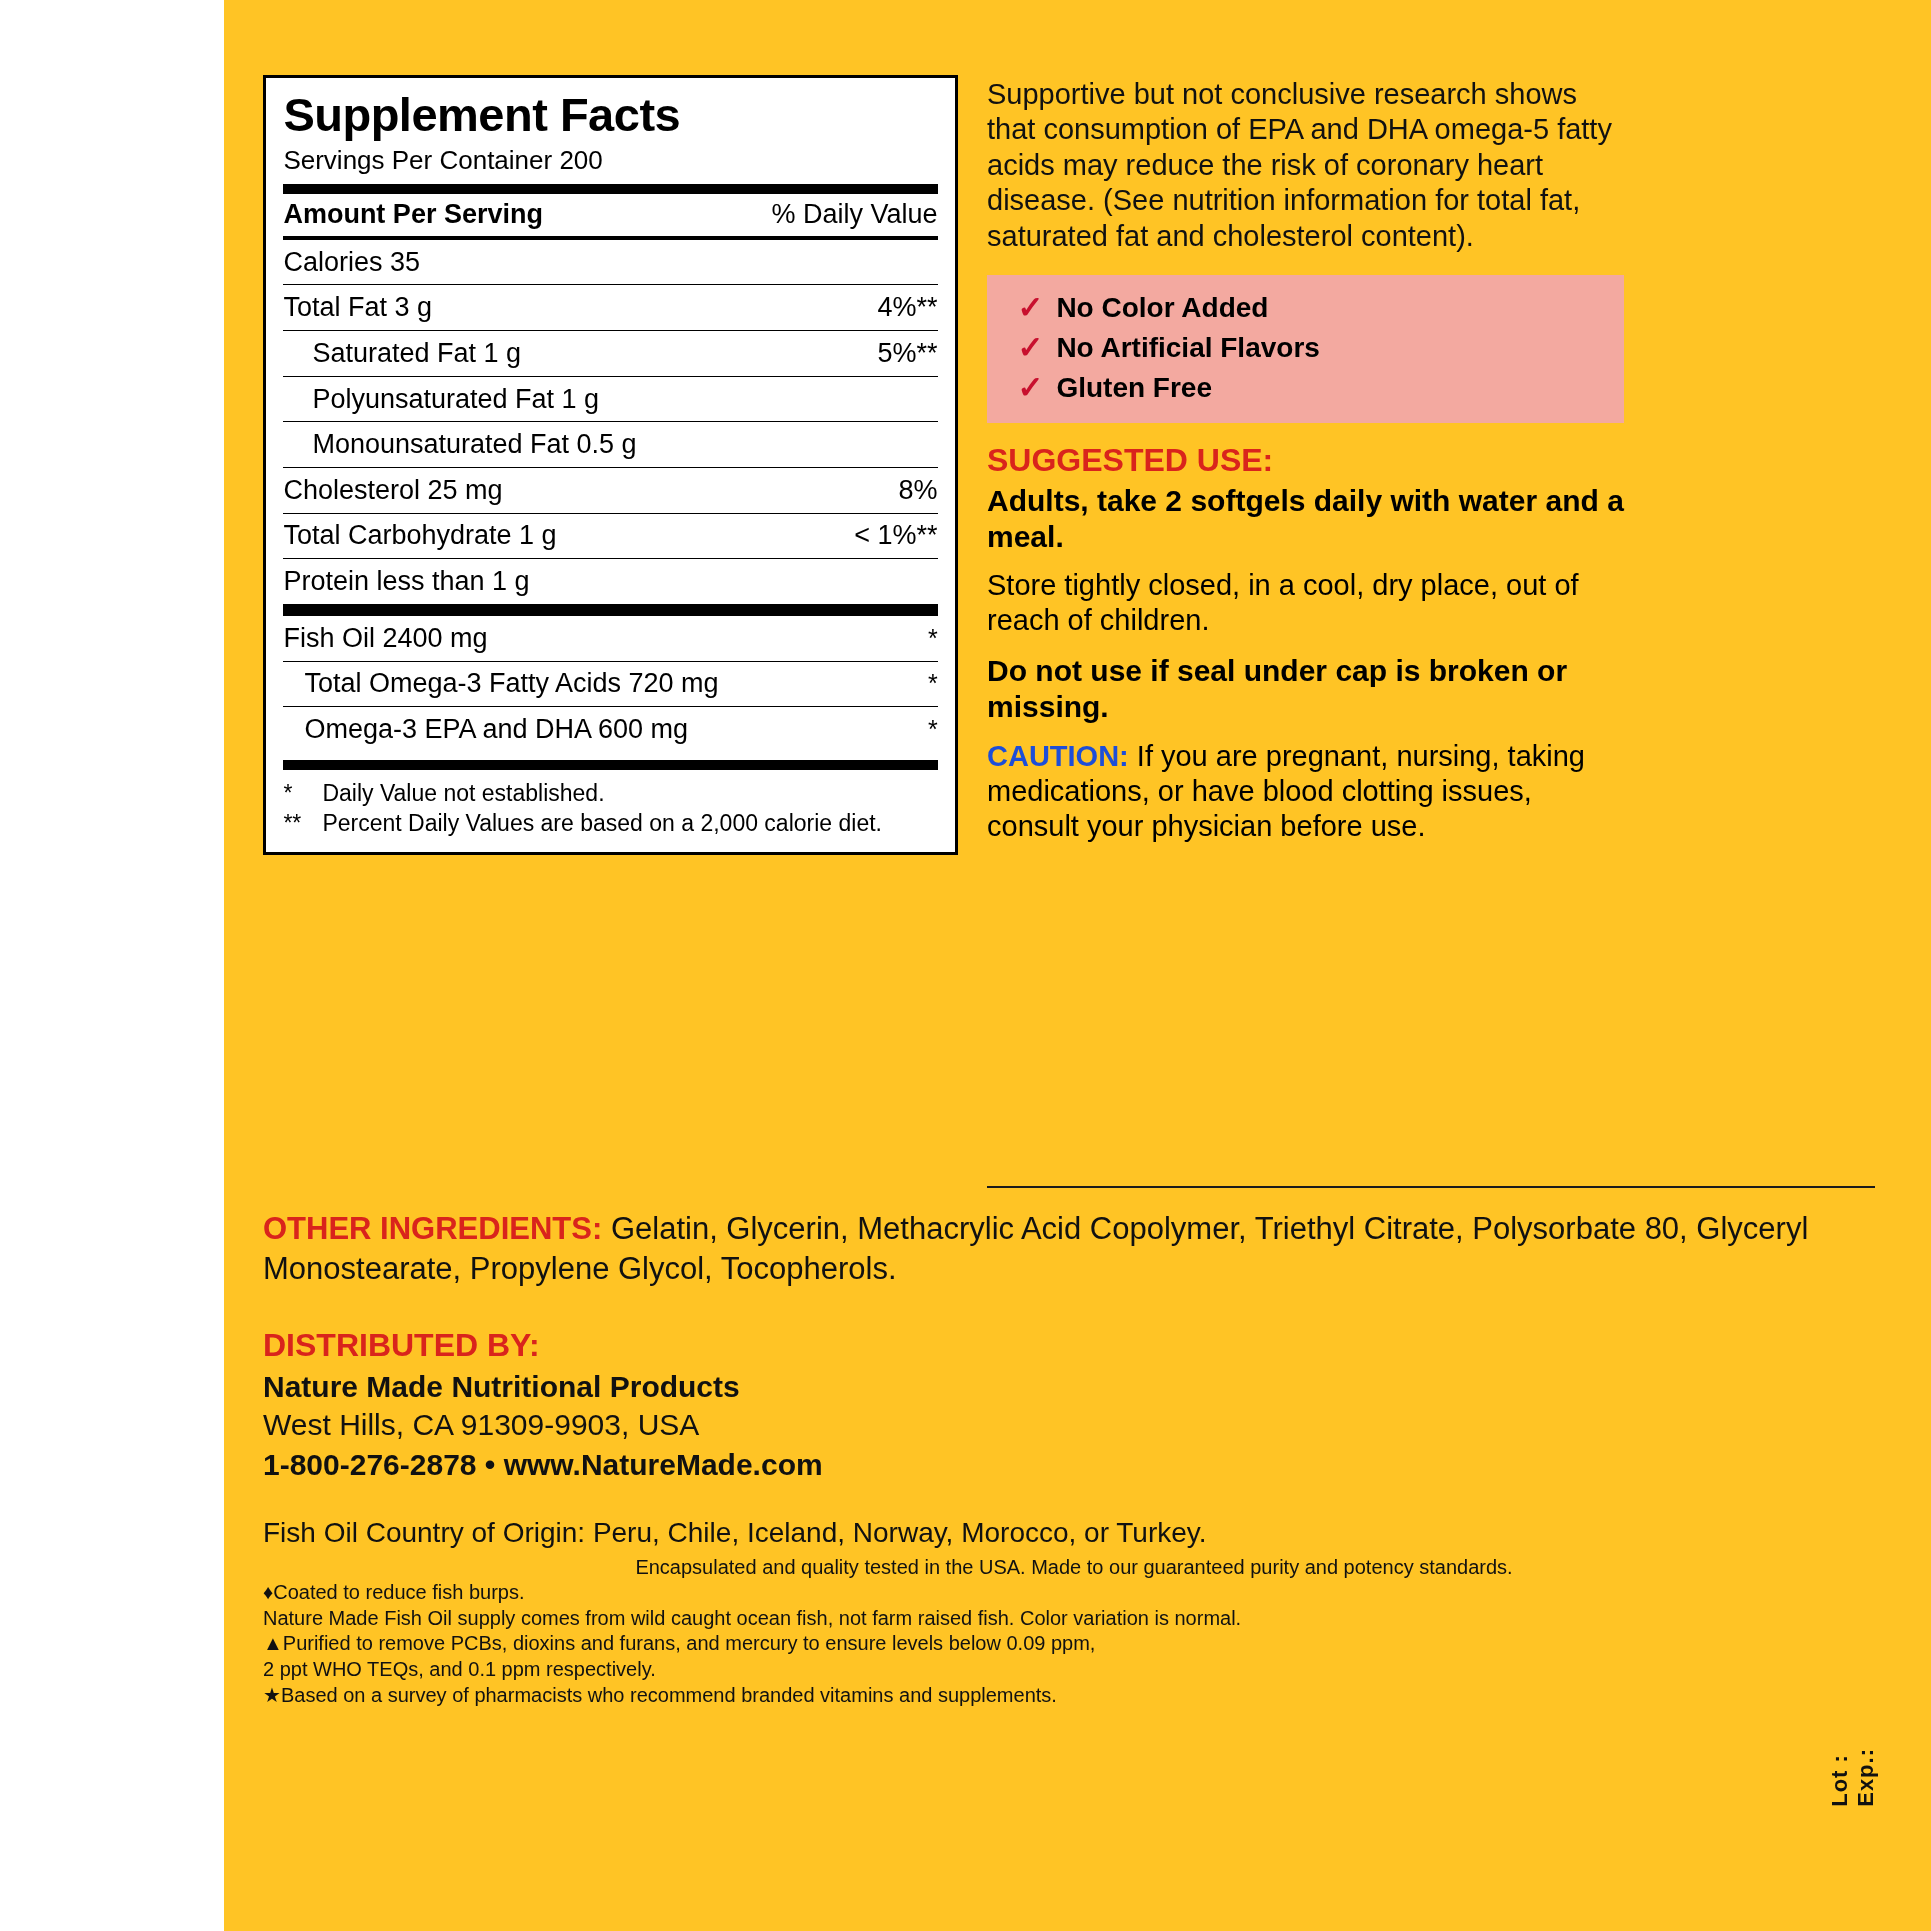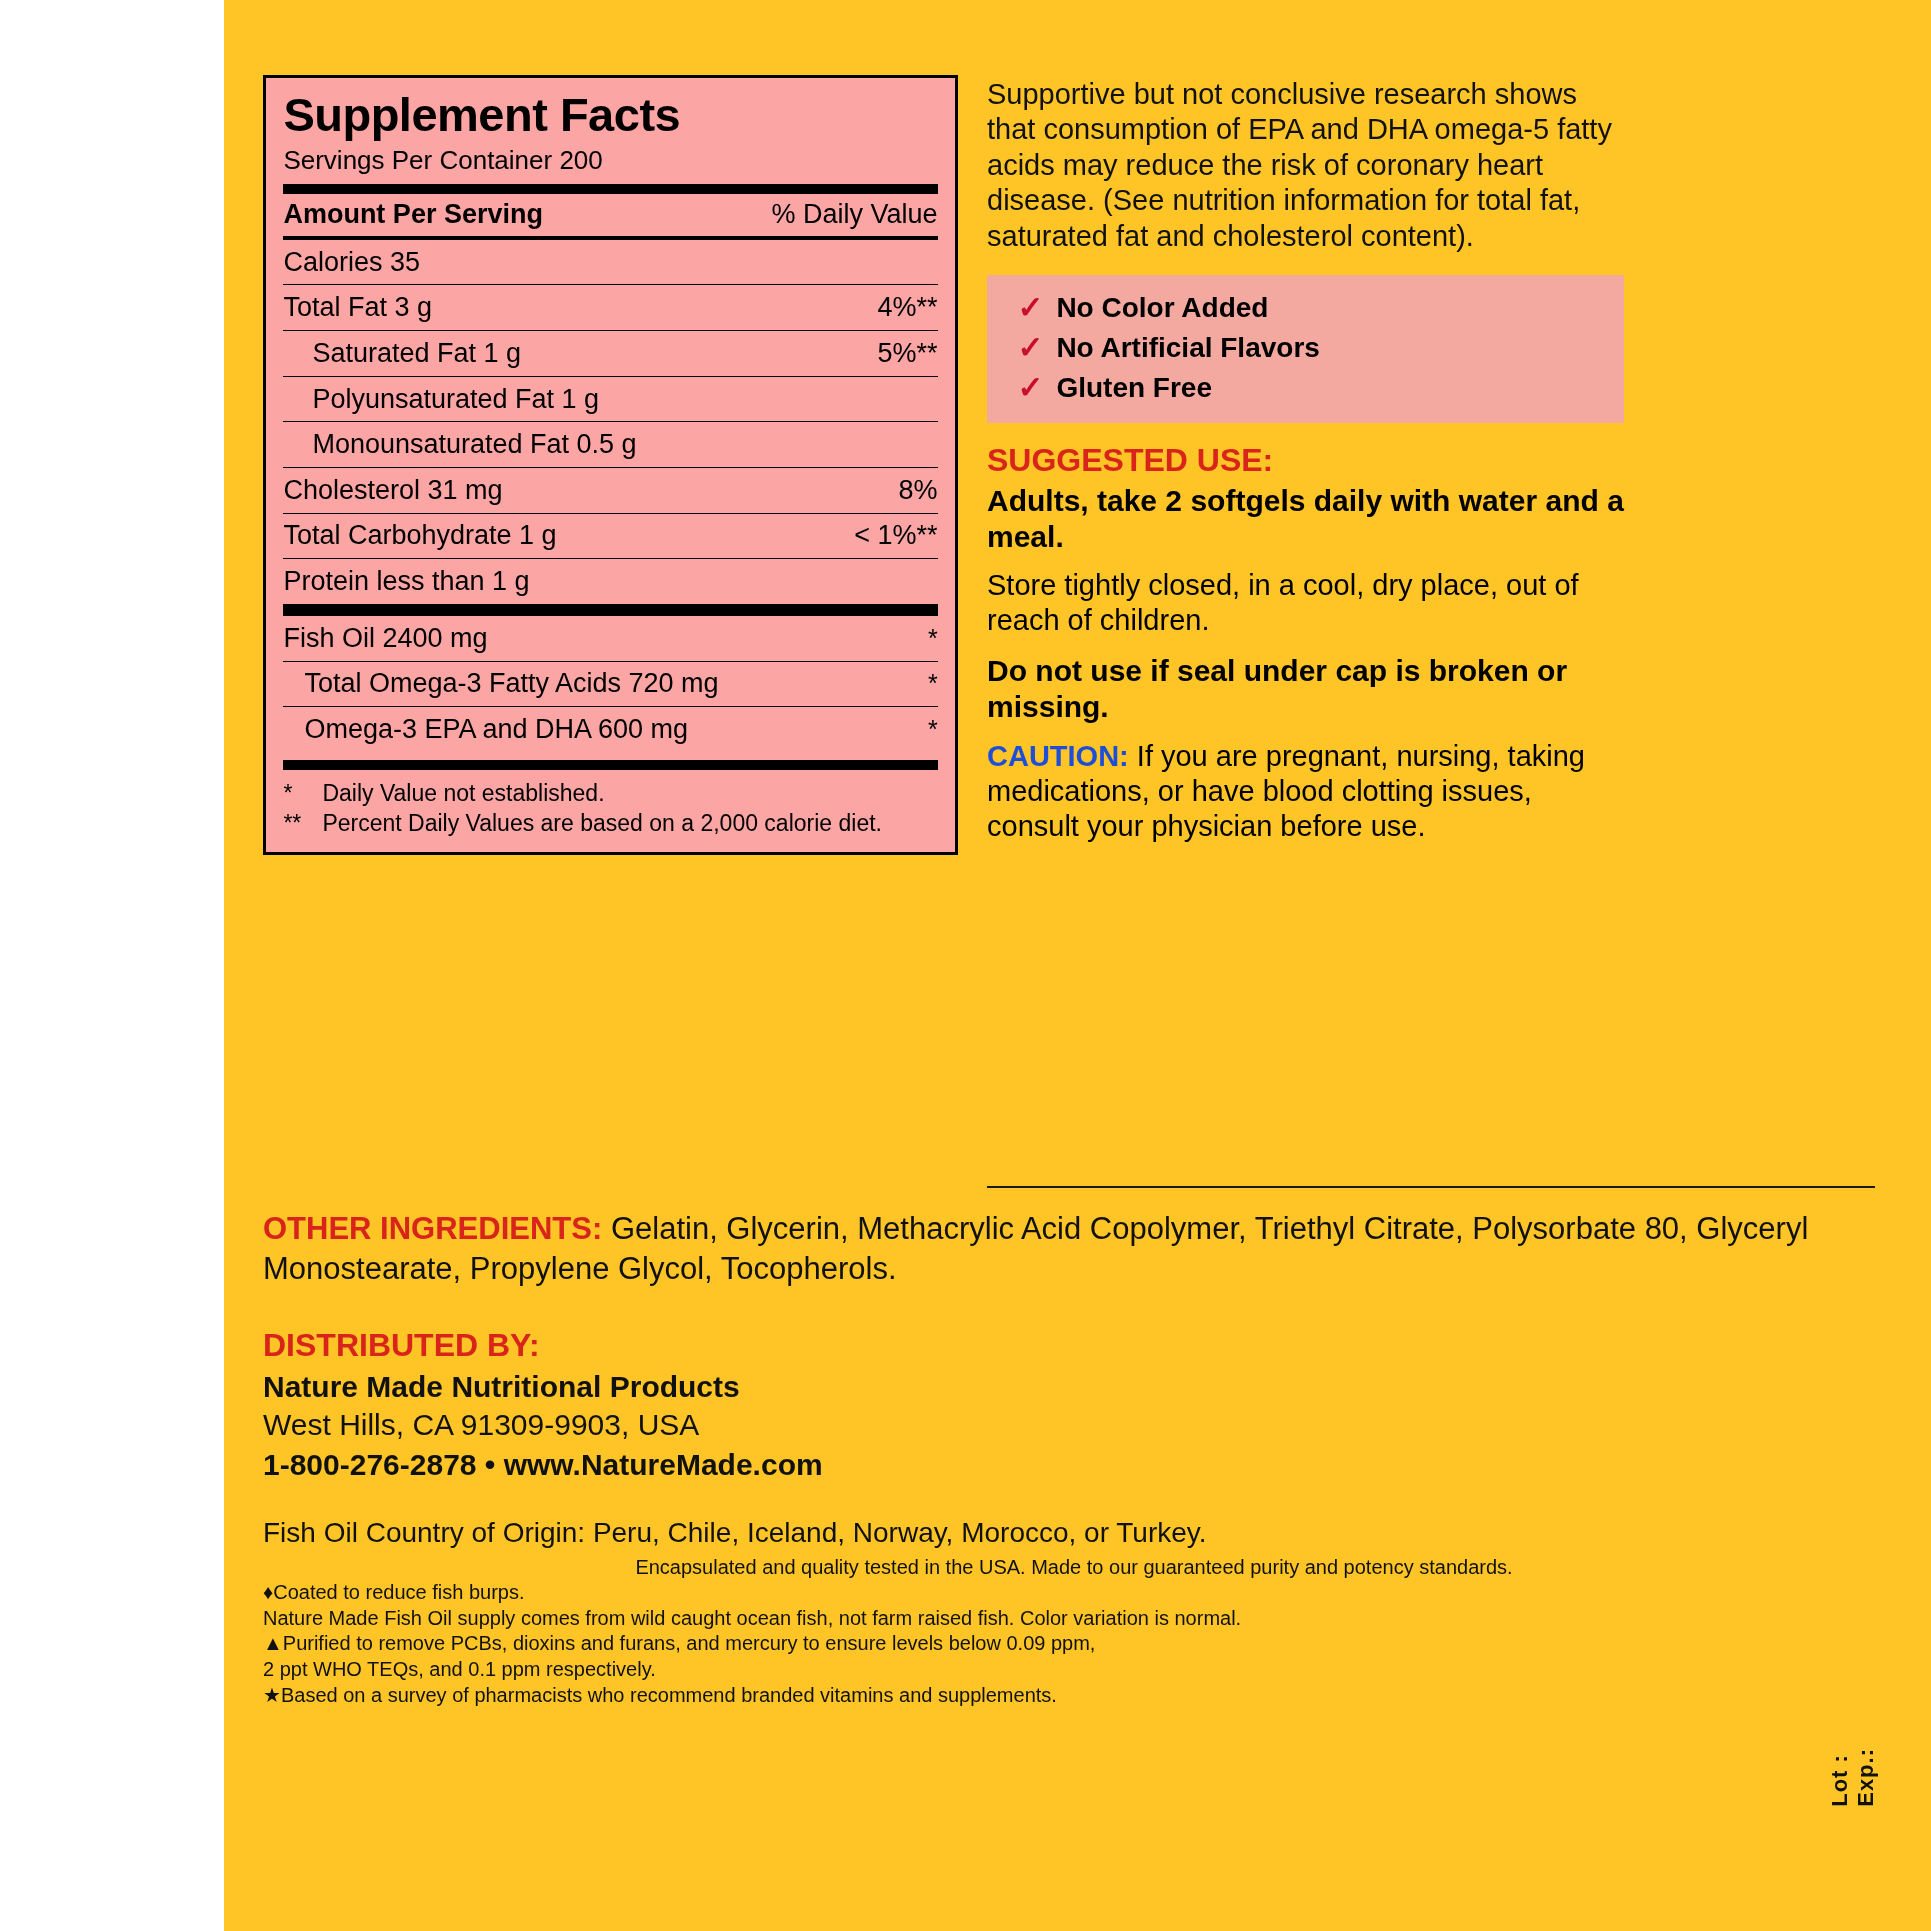--- a/index.html
+++ b/index.html
@@ -21,21 +21,21 @@
     height: 1931px;
     background: #FFC425;
     box-sizing: border-box;
   }
   
   .sf-panel {
     position: absolute;
     left: 39px;
     top: 75px;
     width: 695px;
-    background: #fca5a5;
+    background: #ffffff;
     border: 3.9px solid #000000;
     box-sizing: border-box;
     padding: 11.6px 17.4px 13.5px 17.4px;
     color: #000;
   }
   .sf-title {
     font-size: 47px;
     font-weight: bold;
     letter-spacing: -0.5px;
     line-height: 1.05;
@@ -222,21 +222,21 @@
     </div>
     <div class="rule-thin"></div>
 
     <div class="row indent1">
       <span>Monounsaturated Fat  0.5 g</span>
       <span class="dv"></span>
     </div>
     <div class="rule-thin"></div>
 
     <div class="row">
-      <span>Cholesterol  31 mg</span>
+      <span>Cholesterol  25 mg</span>
       <span class="dv">8%</span>
     </div>
     <div class="rule-thin"></div>
 
     <div class="row">
       <span>Total Carbohydrate  1 g</span>
       <span class="dv">&lt; 1%**</span>
     </div>
     <div class="rule-thin"></div>
 

